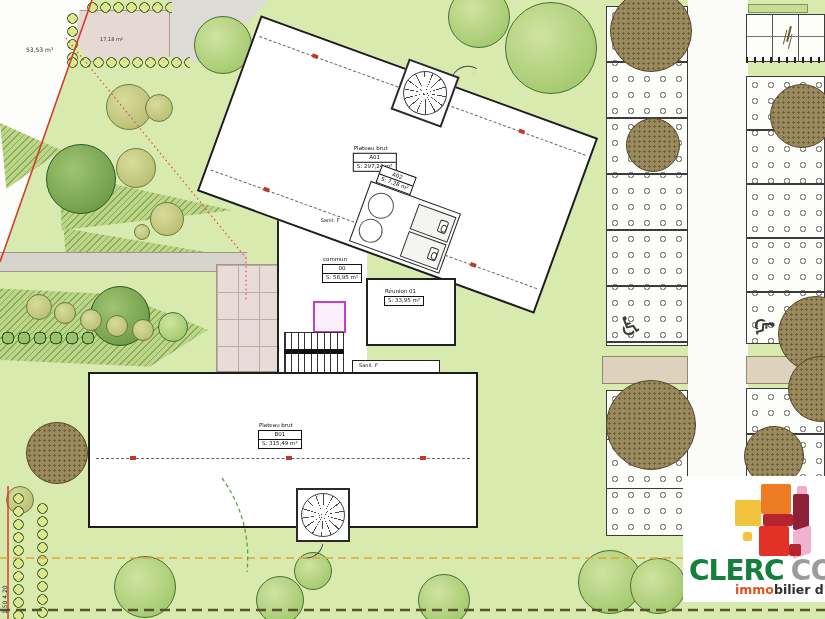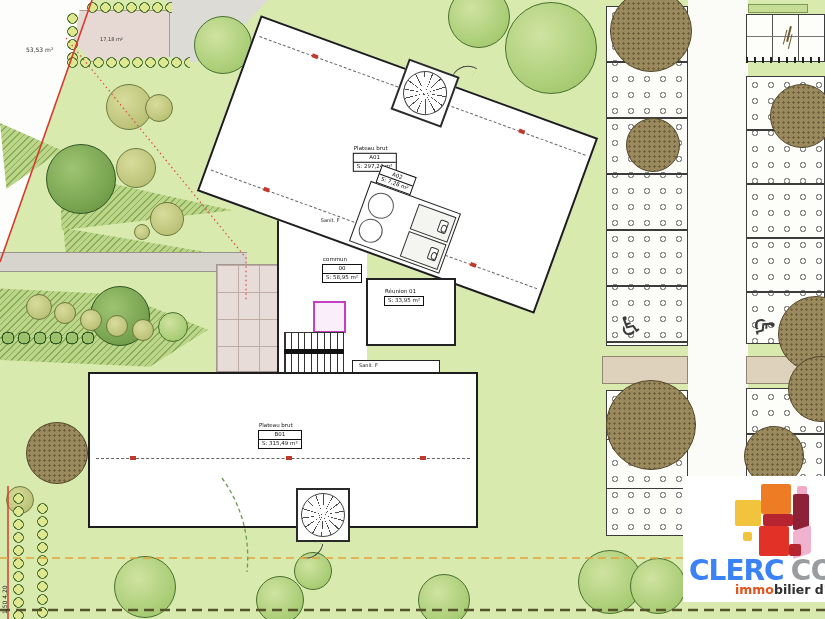--- a/index.html
+++ b/index.html
@@ -59,21 +59,21 @@
   .lblbox div{padding:0.5px 3px;white-space:nowrap;}
   .lblbox div + div{border-top:1px solid #111;}
   .areatxt{position:absolute;font-size:6px;color:#333;white-space:nowrap;}
   .tinytxt{position:absolute;font-size:5px;color:#222;white-space:nowrap;}
   .dim{position:absolute;font-size:6px;color:#222;transform:rotate(-90deg);transform-origin:left top;white-space:nowrap;}
   .wheel{position:absolute;font-size:27px;color:#3d3d3d;line-height:1;}
   
   .logo{position:absolute;left:683px;top:476px;width:142px;height:126px;background:#fff;}
   .logo .sq{position:absolute;border-radius:2px;}
   .brandrow{position:absolute;left:6px;top:78px;display:flex;gap:7px;white-space:nowrap;}
-  .brand1{font-size:28px;font-weight:900;letter-spacing:-1px;color:#3b82f6;}
+  .brand1{font-size:28px;font-weight:900;letter-spacing:-1px;color:#15803d;}
   .brand2{font-size:28px;font-weight:800;letter-spacing:-0.5px;color:#9a9da0;}
   .tagline{position:absolute;left:52px;top:106px;font-size:12.5px;font-weight:bold;white-space:nowrap;}
   .tagline .acc{color:#e2531d;}
   .tagline .rest{color:#2f2f2f;}
 </style>
 </head>
 <body>
 
 <div id="stage">
 

